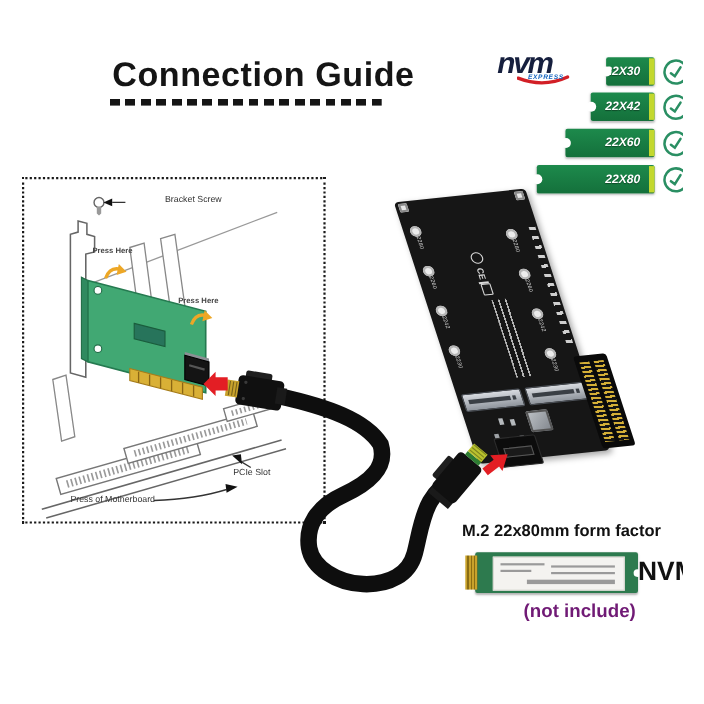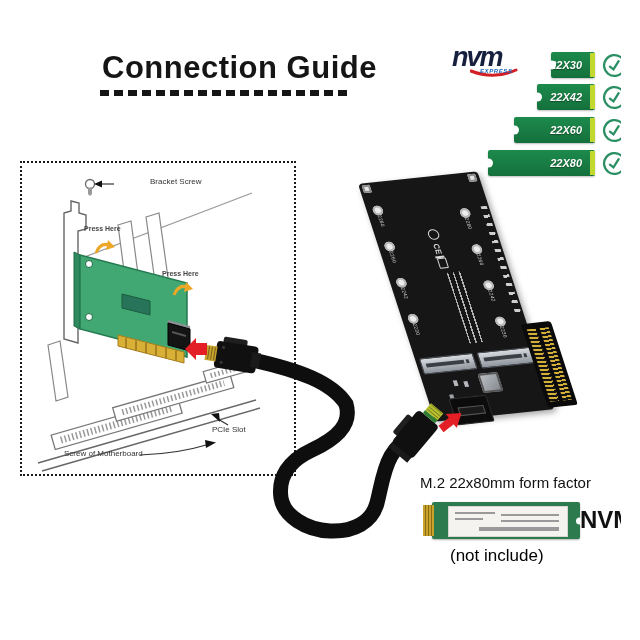--- a/index.html
+++ b/index.html
@@ -78,33 +78,33 @@
   .sata-block{position:absolute;right:-24px;top:160px;width:30px;height:88px;background:#0a0a0a;border-radius:3px;}
   .sata-pins{position:absolute;width:9px;height:76px;top:6px;
     background:repeating-linear-gradient(180deg,#d4af37 0 2px,#131313 2px 4.2px);}
   .pins-a{left:4px;} .pins-b{left:17px;}
 
   
   .cable-layer{left:0;top:0;z-index:40;pointer-events:none;}
 
   
   .sff-label{left:276px;top:533px;font-size:27px;font-weight:700;color:#111;letter-spacing:0.5px;z-index:50;}
-  .ff-label{left:420px;top:474px;font-size:15px;font-weight:400;color:#111;z-index:50;}
+  .ff-label{left:420px;top:474px;font-size:15px;font-weight:700;color:#111;z-index:50;}
   .ssd-module{left:423px;top:500px;width:157px;height:41px;z-index:45;}
   .ssd-pcb{position:absolute;left:9px;top:2px;right:0;bottom:2px;background:#2d7a4e;
     border-radius:2px;box-shadow:0 1px 2px rgba(0,0,0,.3);}
   .ssd-gold{position:absolute;left:0;top:5px;width:11px;height:31px;
     background:repeating-linear-gradient(90deg,#c9a22b 0 2px,#8a6d14 2px 3px);}
   .ssd-sticker{position:absolute;left:25px;top:6px;width:118px;height:29px;background:#f4f3f0;
     border:1px solid #d8d6d0;}
   .ssd-sticker i{position:absolute;display:block;background:#9a9a9a;height:2px;}
   .ssd-notch{position:absolute;right:-3px;top:50%;transform:translateY(-50%);
     width:7px;height:7px;background:#fff;border-radius:50%;}
   .nvme-label{left:580px;top:506px;font-size:24px;font-weight:700;color:#111;z-index:50;}
-  .note-label{left:450px;top:546px;font-size:17px;font-weight:400;color:#000000;z-index:50;}
+  .note-label{left:476px;top:546px;font-size:17px;font-weight:700;color:#701a75;z-index:50;}
 </style>
 </head>
 <body>
 
 <div class="stage">
 
   <div class="abs page-title">Connection Guide</div>
   <div class="abs title-underline"></div>
 
   <div class="abs nvme-logo">
@@ -212,21 +212,21 @@
 
       <line x1="206" y1="262" x2="196" y2="256" stroke="#333" stroke-width="1.2"></line>
       <polygon points="198,259 189,251 197,250" fill="#111"></polygon>
       <path d="M118,292 C145,291 168,287 184,282" stroke="#333" stroke-width="1.2" fill="none"></path>
       <polygon points="183,277 194,279.5 184,285" fill="#111"></polygon>
     </svg>
     <span class="dg-label" style="left:80px;top:14px;margin-left:48px;">Bracket Screw</span>
     <span class="dg-label dg-bold" style="left:62px;top:62px;">Press Here</span>
     <span class="dg-label dg-bold" style="left:140px;top:107px;">Press Here</span>
     <span class="dg-label" style="left:190px;top:262px;">PCIe Slot</span>
-    <span class="dg-label" style="left:42px;top:286px;">Screw of Motherboard</span>
+    <span class="dg-label" style="left:42px;top:286px;">Press of Motherboard</span>
   </div>
 
   <div class="abs adapter-card">
     <span class="pad" style="left:3px;top:2px;"></span>
     <span class="pad" style="left:109px;top:2px;"></span>
 
     <span class="standoff" style="left:6px;top:24px;">
       <i class="hole"></i>
       <span class="hole-label">2280</span>
     </span>

